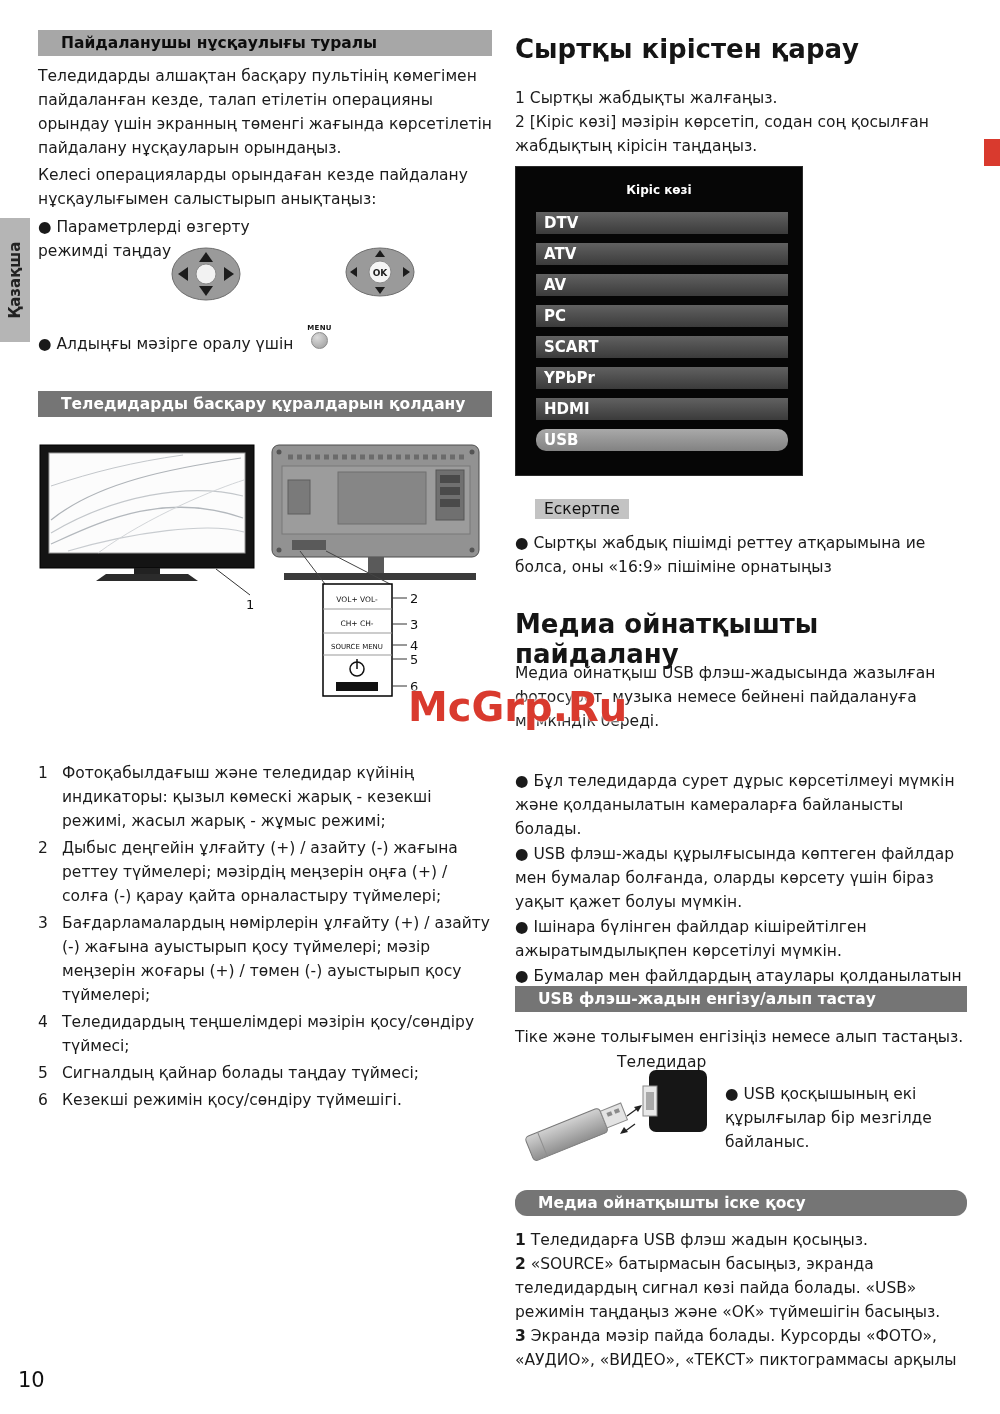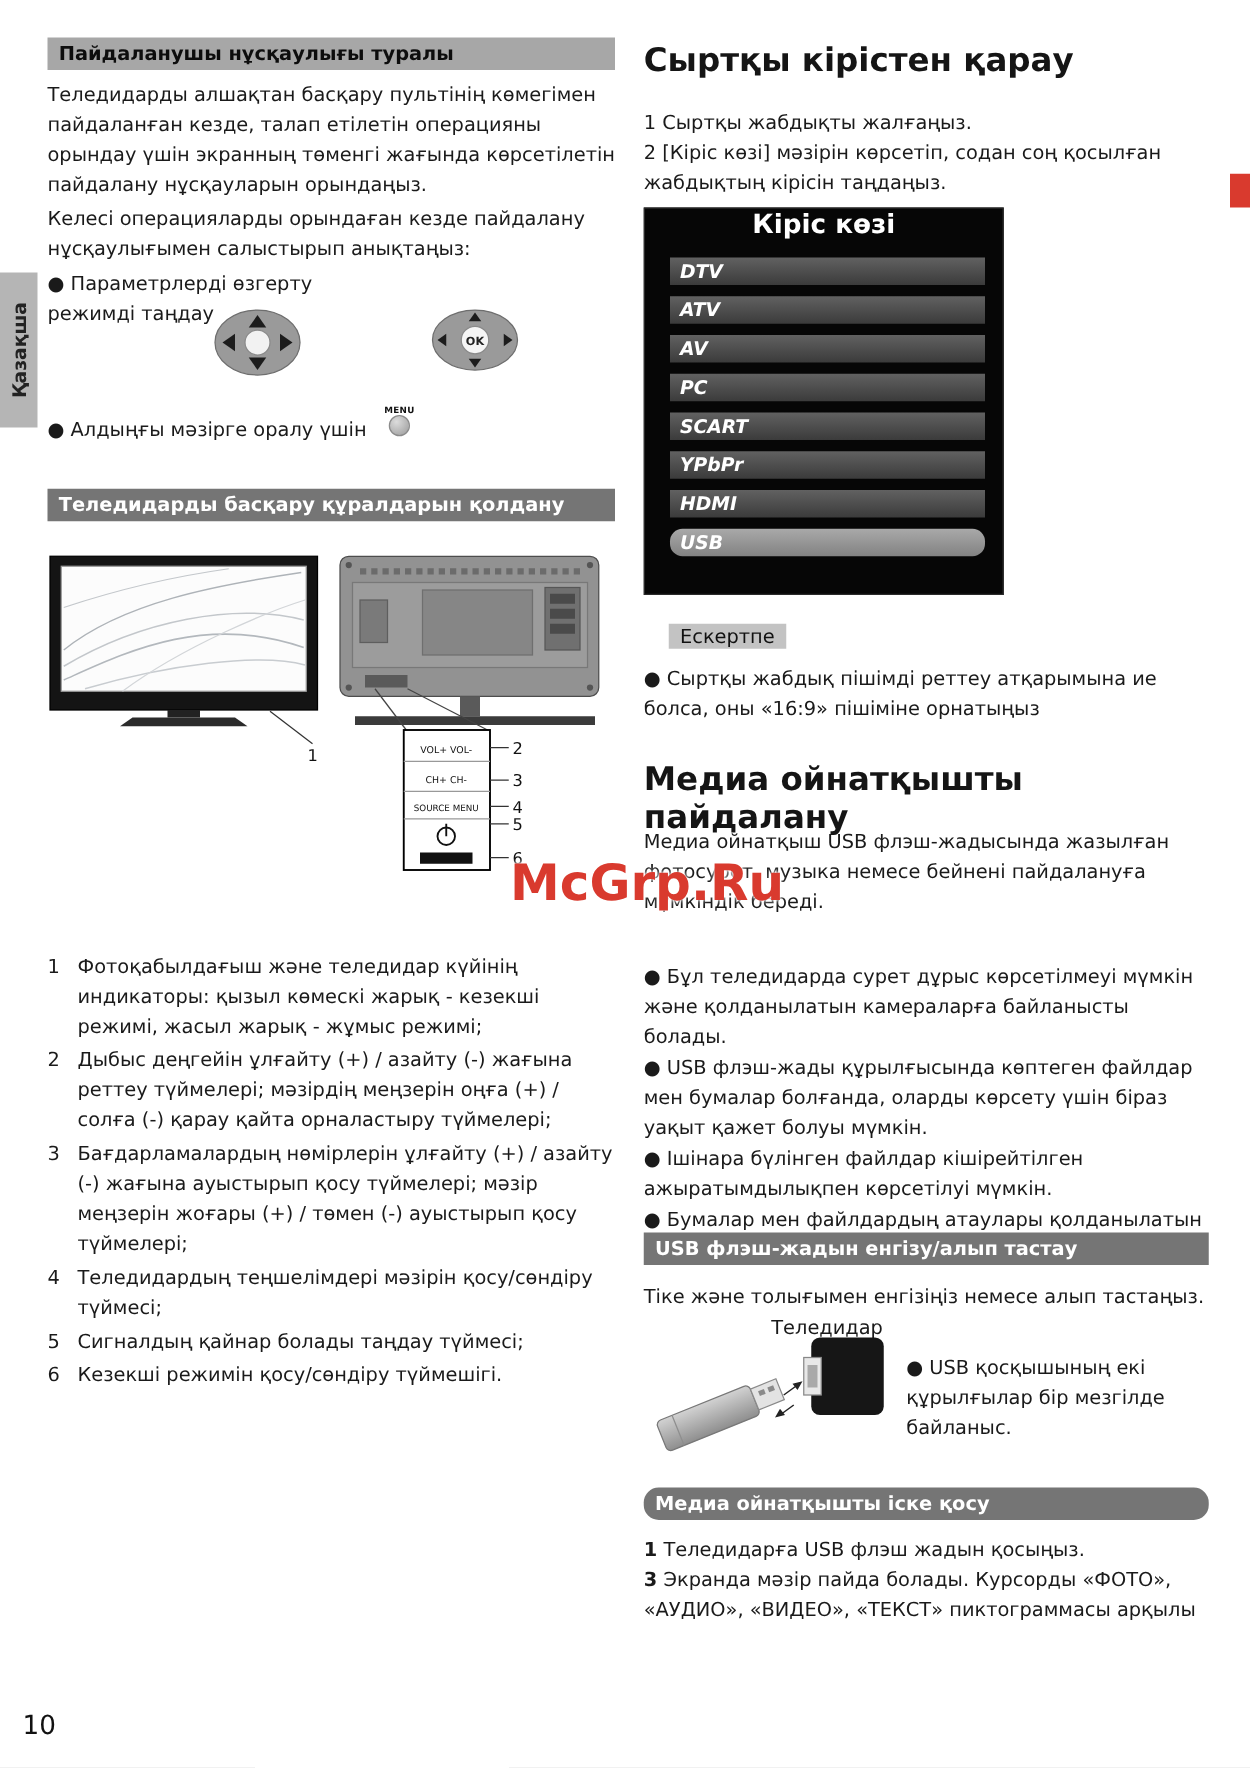--- a/index.html
+++ b/index.html
@@ -14,21 +14,21 @@
   .lang-tab span { transform:rotate(-90deg); white-space:nowrap; font-size:15px; font-weight:bold; color:#222; }
   .red-bookmark { position:absolute; left:984px; top:139px; width:16px; height:27px; background:#d93a2e; }
   .page-number { position:absolute; left:18px; top:1368px; font-size:21px; color:#111; }
   .watermark { position:absolute; left:408px; top:684px; font-size:40px; font-weight:bold; color:#d93a2e; z-index:30; text-shadow:0 0 5px #ffffff,0 0 2px #ffffff; }
 
   
   .col-left { position:absolute; left:38px; top:0; width:454px; height:1414px; }
   .col-right { position:absolute; left:515px; top:0; width:452px; height:1414px; }
 
   
-  .hbar { height:26px; line-height:26px; padding-left:9px; font-weight:bold; font-size:15.5px; }
+  .hbar { height:26px; line-height:26px; padding-left:23px; font-weight:bold; font-size:15.5px; }
   .hbar-light { background:#a7a7a7; color:#0d0d0d; }
   .hbar-dark { background:#757575; color:#ffffff; }
 
   
   .l-h1 { position:absolute; top:30px; left:0; width:100%; }
   .l-p1 { position:absolute; top:64px; left:0; width:100%; }
   .l-p2 { position:absolute; top:163px; left:0; width:100%; }
   .l-bullets { position:absolute; top:215px; left:0; width:100%; display:flex; }
   .lb1 { width:240px; }
   .lb2 { flex:1; }
@@ -44,23 +44,23 @@
   .l-list { position:absolute; top:761px; left:0; width:100%; }
   .li { display:flex; margin-bottom:3px; }
   .li .n { flex:none; width:24px; }
   .li .t { flex:1; }
 
   
   .r-title { font-size:26px; font-weight:bold; color:#151515; }
   .r-t1 { position:absolute; top:34px; left:0; }
   .r-steps1 { position:absolute; top:86px; left:0; width:100%; }
   .src-box { position:absolute; top:166px; left:0; width:288px; height:310px; background:#060606; border:1px solid #2a2a2a; }
-  .src-title { color:#ffffff; font-weight:bold; font-size:21px; text-align:center; padding-top:0; }
+  .src-title { color:#ffffff; font-weight:bold; font-size:12px; text-align:center; padding-top:16px; }
   .src-items { margin-top:15px; }
-  .src-item { height:22px; line-height:22px; margin:0 14px 9px 20px; padding-left:8px; background:linear-gradient(#616161,#3b3b3b); color:#ffffff; font-weight:bold; font-size:15px;font-style:italic; }
+  .src-item { height:22px; line-height:22px; margin:0 14px 9px 20px; padding-left:8px; background:linear-gradient(#616161,#3b3b3b); color:#ffffff; font-weight:bold; font-size:15px; }
   .src-item.selected { background:linear-gradient(#a9a9a9,#828282);border-radius:10px; }
   .note-chip { position:absolute; top:499px; left:20px; background:#c3c3c3; color:#111; padding:1px 9px; font-size:15.5px; }
   .r-note { position:absolute; top:531px; left:0; width:100%; }
   .r-t2 { position:absolute; top:609px; left:0; }
   .r-intro { position:absolute; top:661px; left:0; width:100%; }
   .r-bullets { position:absolute; top:741px; left:0; width:100%;margin-top:28px; }
   .r-bullets p { margin:0 0 1px 0; }
   .r-h3 { position:absolute; top:986px; left:0; width:100%; }
   .r-usbtext { position:absolute; top:1025px; left:0; width:100%; }
   .r-tvlabel { position:absolute; top:1050px; left:102px; }
@@ -280,17 +280,18 @@
         <polygon points="99,68 107,66 103,61" fill="#222"></polygon>
       </g>
     </svg>
 
     <p class="body blt r-usbbullet">USB қосқышының екі құрылғылар бір мезгілде байланыс.</p>
 
     <div class="hbar hbar-dark r-h4">Медиа ойнатқышты іске қосу</div>
 
     <div class="body r-steps2">
       <p><b>1</b> <span>Теледидарға USB флэш жадын қосыңыз.</span></p>
+      <p><b>2</b> <span>«SOURCE» батырмасын басыңыз, экранда теледидардың сигнал көзі пайда болады. «USB» режимін таңдаңыз және «ОК» түймешігін басыңыз.</span></p>
       <p><b>3</b> <span>Экранда мәзір пайда болады. Курсорды «ФОТО», «АУДИО», «ВИДЕО», «ТЕКСТ» пиктограммасы арқылы</span></p>
     </div>
 
   </div>
 </div>
 
 </body></html>

